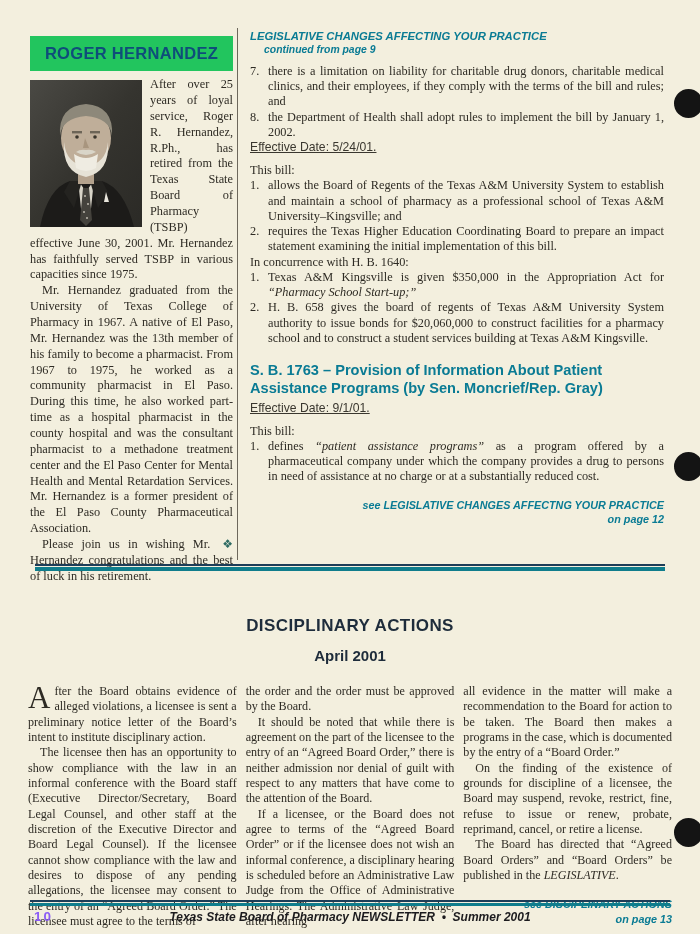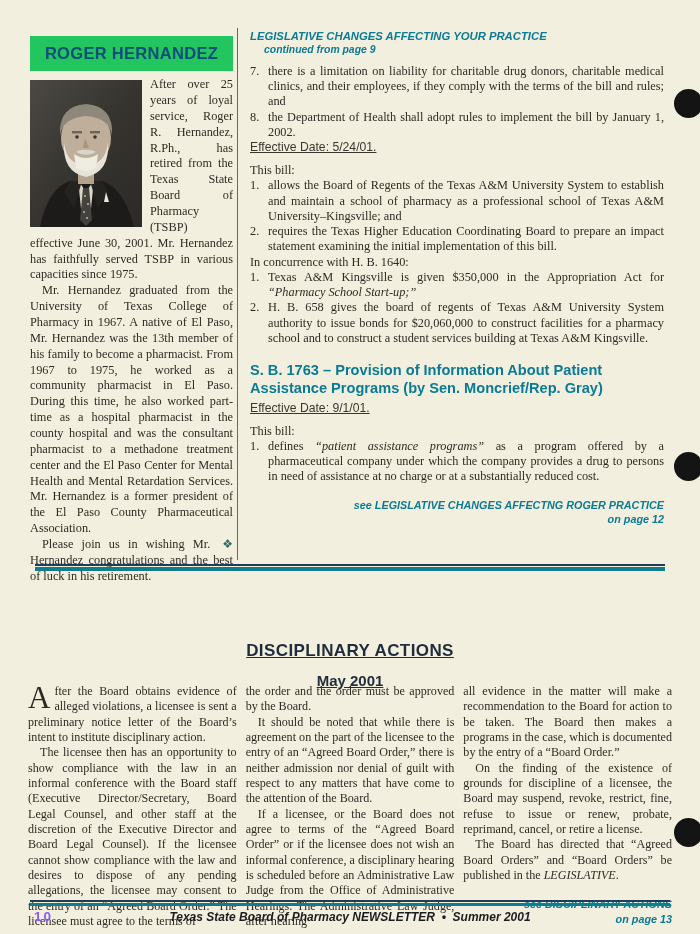--- a/index.html
+++ b/index.html
@@ -74,21 +74,21 @@
     font-weight:bold; font-style:italic;
     font-size:10.8px; line-height:1.35;
     color:#0a7b94;
     margin-top:13px;
   }
   
   .hdivider { position:absolute; left:35px; top:564px; width:630px; }
   .rule-thin { height:2px; background:#1d3d58; margin-bottom:1px; }
   .rule-thick { height:4px; background:#0f7d8c; }
   
-  .disc-head { position:absolute; left:0; top:641px; width:700px; text-align:center;text-decoration:underline; }
+  .disc-head { position:absolute; left:0; top:616px; width:700px; text-align:center; }
   .disc-title {
     font-family:"Liberation Sans", sans-serif;
     font-weight:bold; font-size:17px;
     color:#1e2c3b; letter-spacing:.4px; margin:0;
   }
   .disc-subtitle {
     font-family:"Liberation Sans", sans-serif;
     font-weight:bold; font-size:15px;
     color:#1e2c3b; margin:11px 0 0;
   }
@@ -244,33 +244,33 @@
   <div class="eff">Effective Date: 9/1/01.</div>
   <div class="intro">This bill:</div>
   <div class="rlist" style="margin-top:0">
     <div class="li">
       <span class="num">1.</span>
       <span class="txt"><span>defines </span><em class="q">“patient assistance programs”</em><span> as a program offered by a pharmaceutical company under which the company provides a drug to persons in need of assistance at no charge or at a substantially reduced cost.</span></span>
     </div>
   </div>
 
   <div class="jump">
-    <div>see LEGISLATIVE CHANGES AFFECTNG ROGER PRACTICE</div>
+    <div>see LEGISLATIVE CHANGES AFFECTNG YOUR PRACTICE</div>
     <div>on page 12</div>
   </div>
 </div>
 
 <div class="hdivider">
   <div class="rule-thin"></div>
   <div class="rule-thick"></div>
 </div>
 
 <div class="disc-head">
   <div class="disc-title">DISCIPLINARY ACTIONS</div>
-  <div class="disc-subtitle">May 2001</div>
+  <div class="disc-subtitle">April 2001</div>
 </div>
 
 <div class="disc-cols">
   <div class="dcol">
     <p><span class="dropcap">A</span><span>fter the Board obtains evidence of alleged violations, a licensee is sent a preliminary notice letter of the Board’s intent to institute disciplinary action.</span></p>
     <p>The licensee then has an opportunity to show compliance with the law in an informal conference with the Board staff (Executive Director/Secretary, Board Legal Counsel, and other staff at the discretion of the Executive Director and Board Legal Counsel). If the licensee cannot show compliance with the law and desires to dispose of any pending allegations, the licensee may consent to the entry of an “Agreed Board Order.” The licensee must agree to the terms of</p>
   </div>
   <div class="dcol">
     <p>the order and the order must be approved by the Board.</p>
     <p>It should be noted that while there is agreement on the part of the licensee to the entry of an “Agreed Board Order,” there is neither admission nor denial of guilt with respect to any matters that have come to the attention of the Board.</p>

